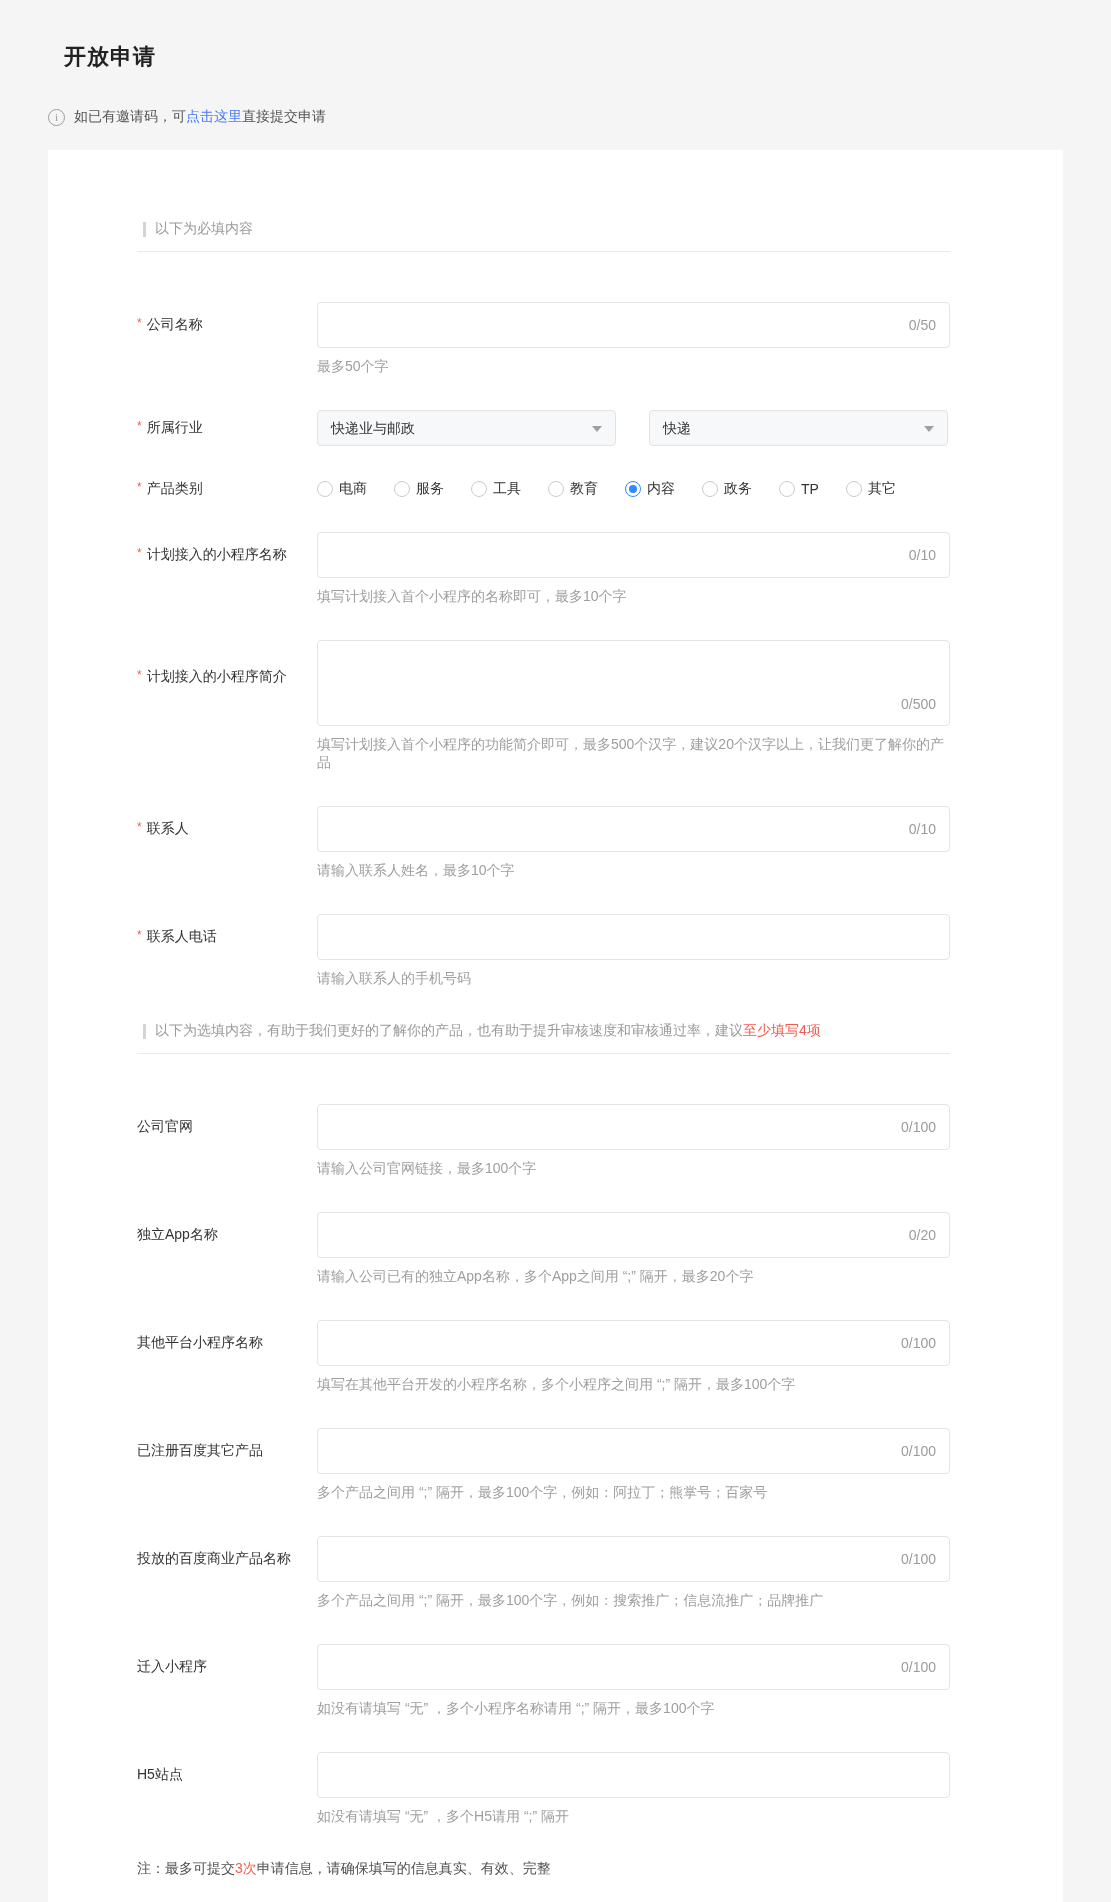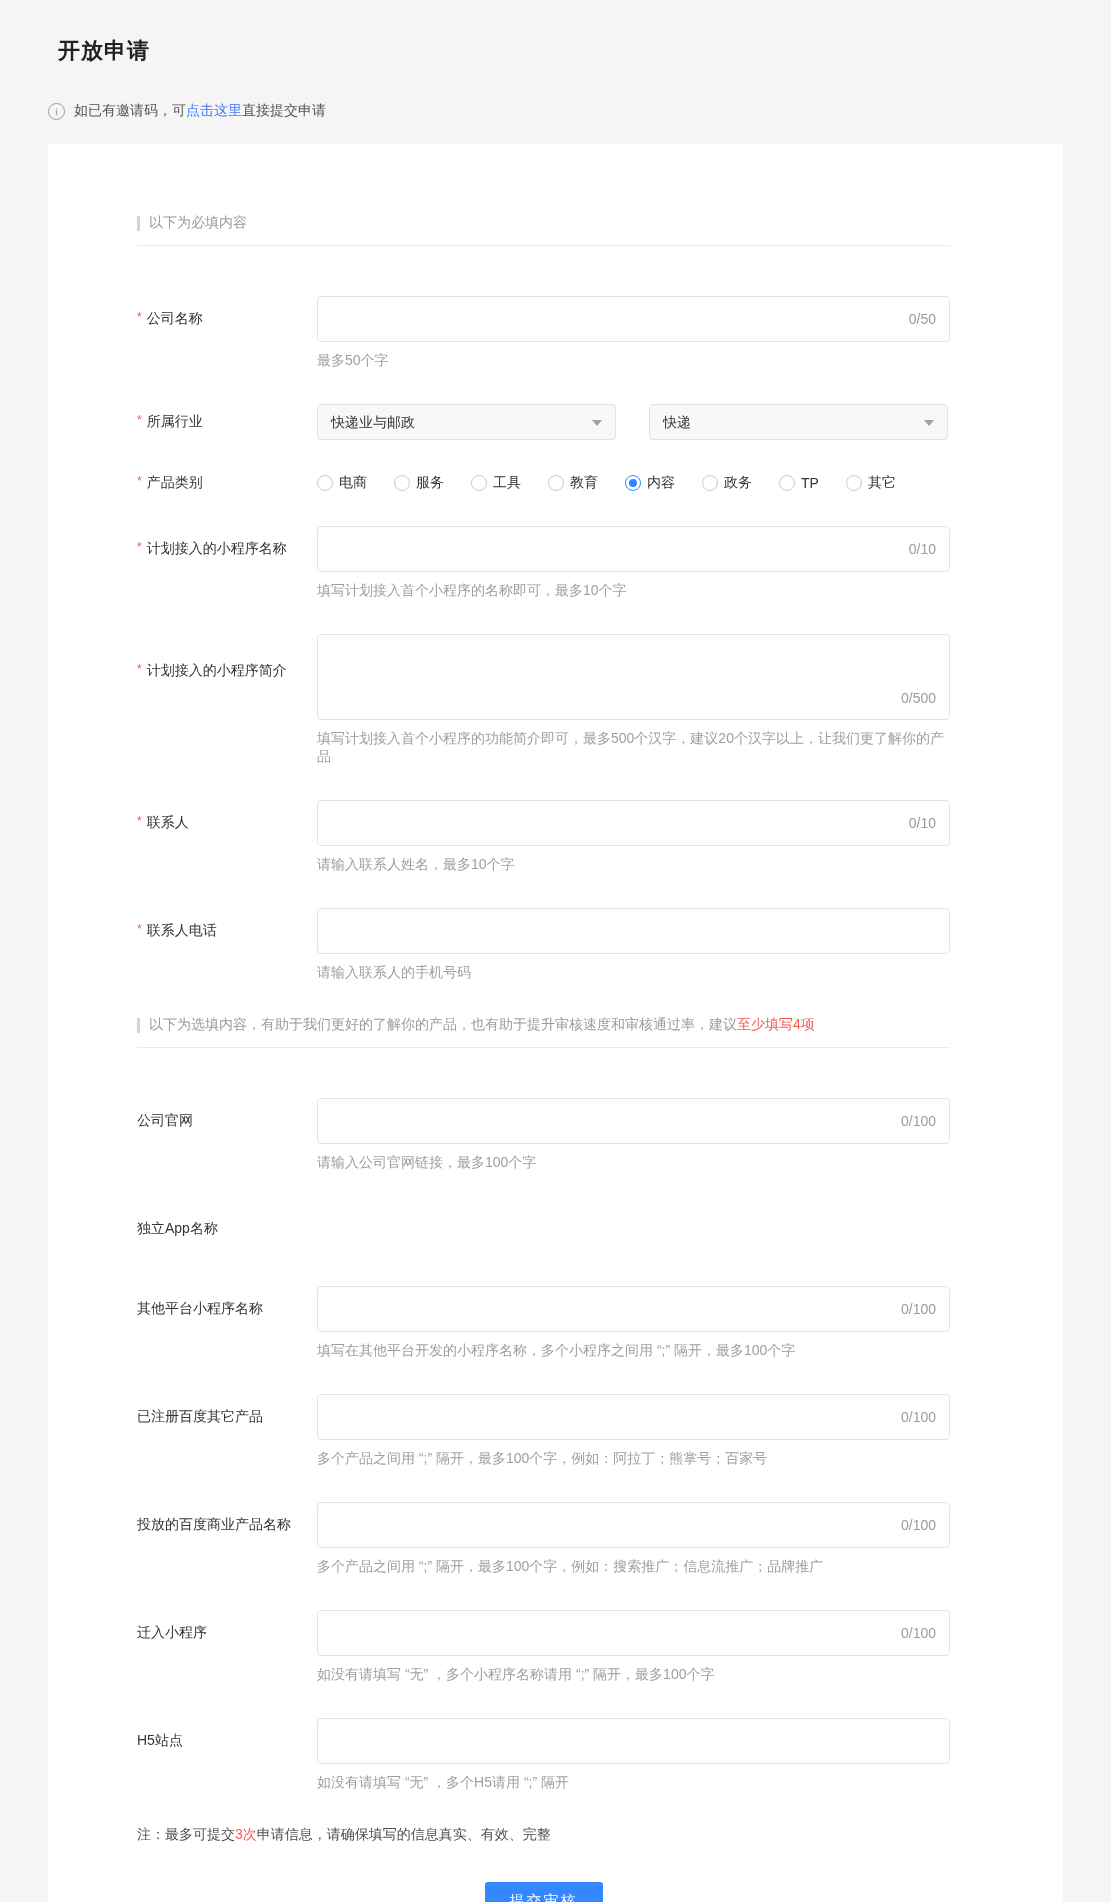--- a/index.html
+++ b/index.html
@@ -4,34 +4,34 @@
 <style>
   * { box-sizing: border-box; }
   html,body { margin:0; padding:0; }
   body {
     width:1111px; height:1902px; overflow:hidden;
     background:#f5f5f6;
     font-family:"Liberation Sans", sans-serif;
     color:#333;
   }
   .page { padding:0 48px; }
-  .page-title { margin:10px; padding-top:26px; font-size:22px; font-weight:600; color:#222; letter-spacing:1px; }
+  .page-title { margin:16px; padding-top:26px; font-size:22px; font-weight:600; color:#222; letter-spacing:1px; }
   .invite { margin-top:36px; display:flex; align-items:center; font-size:14px; color:#545454; }
   .info-icon {
     width:17px; height:17px; border:1px solid #9c9c9c; border-radius:50%;
     color:#9c9c9c; display:inline-flex; align-items:center; justify-content:center;
     font-size:11px; margin-right:9px; flex:none;
     font-family:"Liberation Serif", serif;
   }
   .link { color:#4679fa; cursor:pointer; }
   .card {
     background:#fff; margin-top:24px; min-height:1764px;
     padding:70px 113px 40px 89px;
   }
-  .section-head { display:flex; align-items:center; font-size:14px; color:#9b9b9b; }
+  .section-head { display:flex; align-items:center; font-size:14px; color:#9b9b9b;margin-left:6px; }
   .section-bar { width:3px; height:15px; background:#d4d4d4; margin-right:9px; flex:none; }
   .hl { color:#f25b50; }
   .section-divider { border:none; border-top:1px solid #eaeaea; margin:13px 0 50px 0; }
   .row { display:flex; margin-bottom:34px; }
   .label-col { width:180px; flex:none; display:flex; align-items:center; font-size:14px; color:#333; }
   .req { color:#f25b50; font-size:12px; margin-right:5px; position:relative; top:-2px; }
   .row-input .label-col { height:46px; }
   .row-selects .label-col { height:36px; }
   .row-radios .label-col { height:18px; }
   .row-textarea .label-col { height:74px; }
@@ -232,20 +232,26 @@
           <span class="counter">0/100</span>
         </div>
         <div class="helper">请输入公司官网链接，最多100个字</div>
       </div>
     </div>
 
     <div class="row row-input">
       <div class="label-col">
         <span>独立App名称</span>
       </div>
+      <div class="field-col">
+        <div class="input-box">
+          <span class="counter">0/20</span>
+        </div>
+        <div class="helper">请输入公司已有的独立App名称，多个App之间用 “;” 隔开，最多20个字</div>
+      </div>
     </div>
 
     <div class="row row-input">
       <div class="label-col">
         <span>其他平台小程序名称</span>
       </div>
       <div class="field-col">
         <div class="input-box">
           <span class="counter">0/100</span>
         </div>

